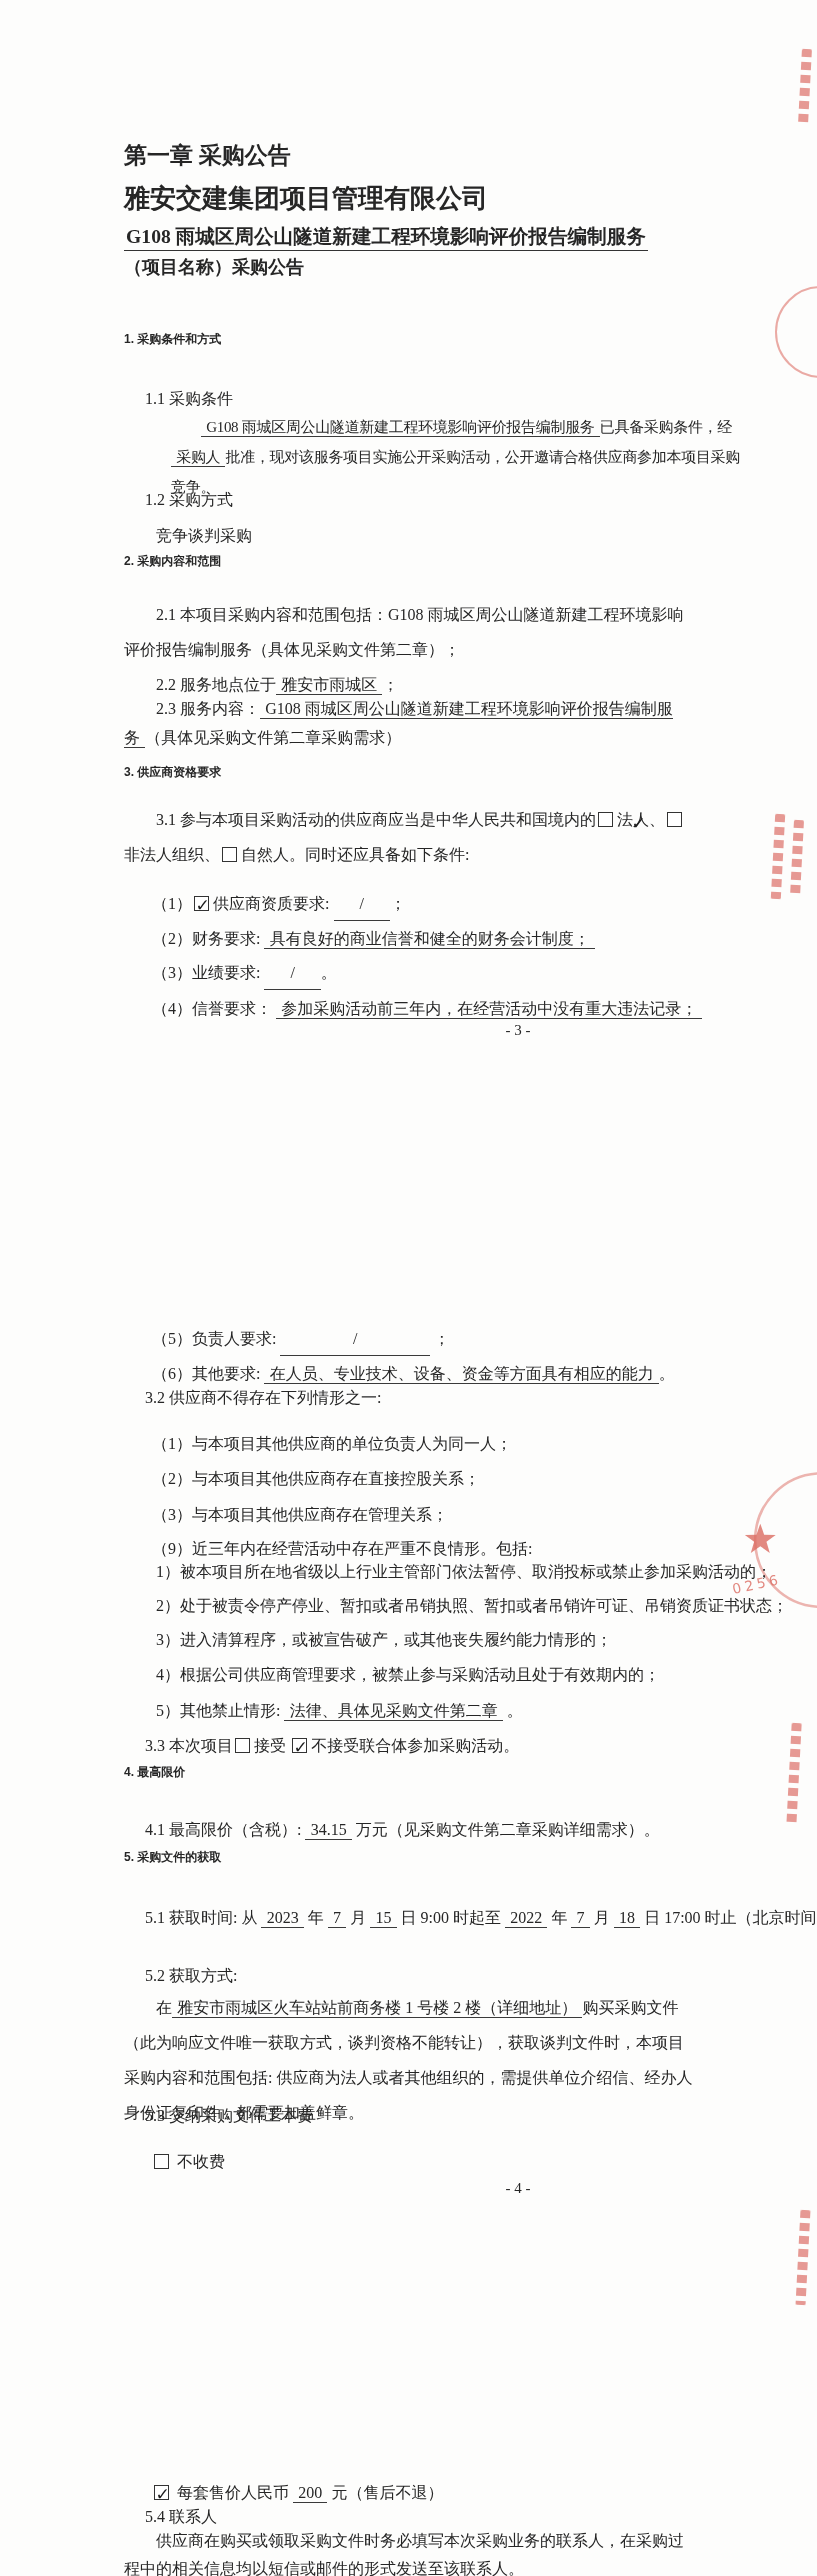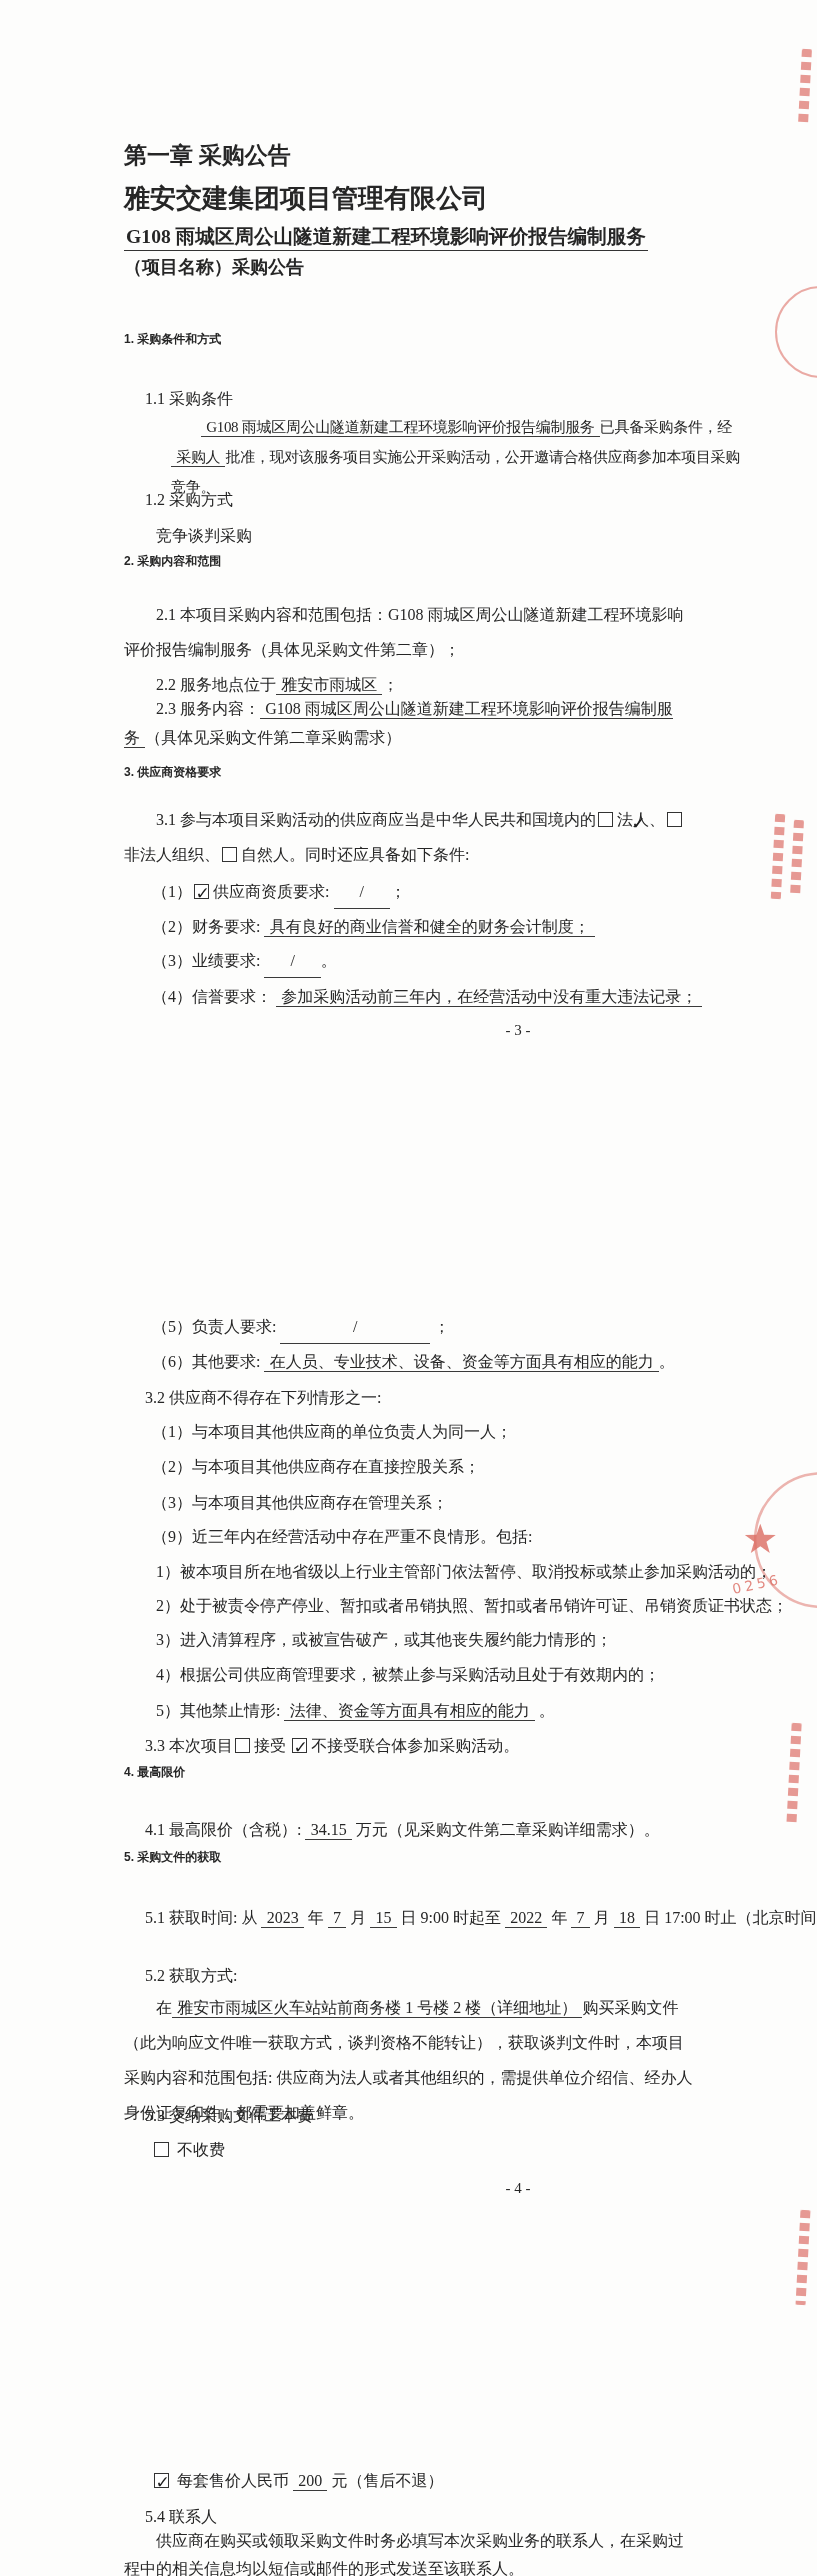--- a/index.html
+++ b/index.html
@@ -7,21 +7,21 @@
        font-family:"Liberation Serif","DejaVu Serif",serif;color:#262626;}
   .ln{position:absolute;left:124px;right:125px;font-size:16px;line-height:31px;}
   .center{text-align:left;}
   .bold{font-weight:bold;}
   .hd{font-family:"Liberation Sans","DejaVu Sans",sans-serif;font-weight:bold;font-size:12px;}
   .t-chapter{font-size:23px;}
   .t-company{font-size:26px;}
   .t-project{font-size:19.6px;}
   .t-sub{font-size:18px;}
   .sub{left:145px;white-space:nowrap;right:auto;}
-  .item{left:152px;white-space:nowrap;right:auto;}
+  .item{left:152px;white-space:nowrap;right:auto;margin-top:12px;}
   .item2{left:156px;white-space:nowrap;right:auto;}
   .para{text-indent:2em;}
   .nowrap{white-space:nowrap;right:auto;}
   .u{border-bottom:1px solid #3a3a3a;padding:0 5.2px 0.5px;}
   .u3{border-bottom:1.5px solid #333;padding:0 2.1px 2.6px;}
   .blank{display:inline-block;min-width:46px;text-align:center;}
   .blankw{display:inline-block;min-width:139px;text-align:center;}
   .cb{display:inline-block;width:13px;height:13px;border:1px solid #333;vertical-align:-2.1px;margin:0 4.6px 0 1.5px;position:relative;background:#fff;}
   .cb.on::after{content:"\2713";position:absolute;left:1px;top:-6.7px;font-size:17px;color:#1d1d1d;font-family:"DejaVu Sans",sans-serif;}
   .pg{font-size:15px;left:518px;right:auto;transform:translateX(-50%);}
@@ -86,21 +86,21 @@
   <div class="ln sub" style="top:1382px">3.2 供应商不得存在下列情形之一:</div>
   <div class="ln item" style="top:1416px">（1）与本项目其他供应商的单位负责人为同一人；</div>
   <div class="ln item" style="top:1451px">（2）与本项目其他供应商存在直接控股关系；</div>
   <div class="ln item" style="top:1487px">（3）与本项目其他供应商存在管理关系；</div>
   <div class="ln item" style="top:1521px">（9）近三年内在经营活动中存在严重不良情形。包括:</div>
   <div class="ln item2" style="top:1556px">1）被本项目所在地省级以上行业主管部门依法暂停、取消投标或禁止参加采购活动的；</div>
   <div class="ln item2" style="top:1590px">2）处于被责令停产停业、暂扣或者吊销执照、暂扣或者吊销许可证、吊销资质证书状态；</div>
   <div class="ln item2" style="top:1624px">3）进入清算程序，或被宣告破产，或其他丧失履约能力情形的；</div>
   <div class="ln item2" style="top:1659px">4）根据公司供应商管理要求，被禁止参与采购活动且处于有效期内的；</div>
   <div class="ln item2" style="top:1695px">
-    <span>5）其他禁止情形:</span> <span class="u">法律、资金等方面具有相应的能力</span> <span>。</span>
+    <span>5）其他禁止情形:</span> <span class="u">法律、具体见采购文件第二章</span> <span>。</span>
   </div>
   <div class="ln sub" style="top:1730px">
     <span>3.3 本次项目</span><span class="cb"></span><span>接受</span>&nbsp;<span class="cb on"></span><span>不接受联合体参加采购活动。</span>
   </div>
 
   <div class="ln hd" style="top:1757px">4. 最高限价</div>
   <div class="ln sub" style="top:1814px">
     <span>4.1 最高限价（含税）:</span> <span class="u">34.15</span> <span>万元（见采购文件第二章采购详细需求）。</span>
   </div>
 

